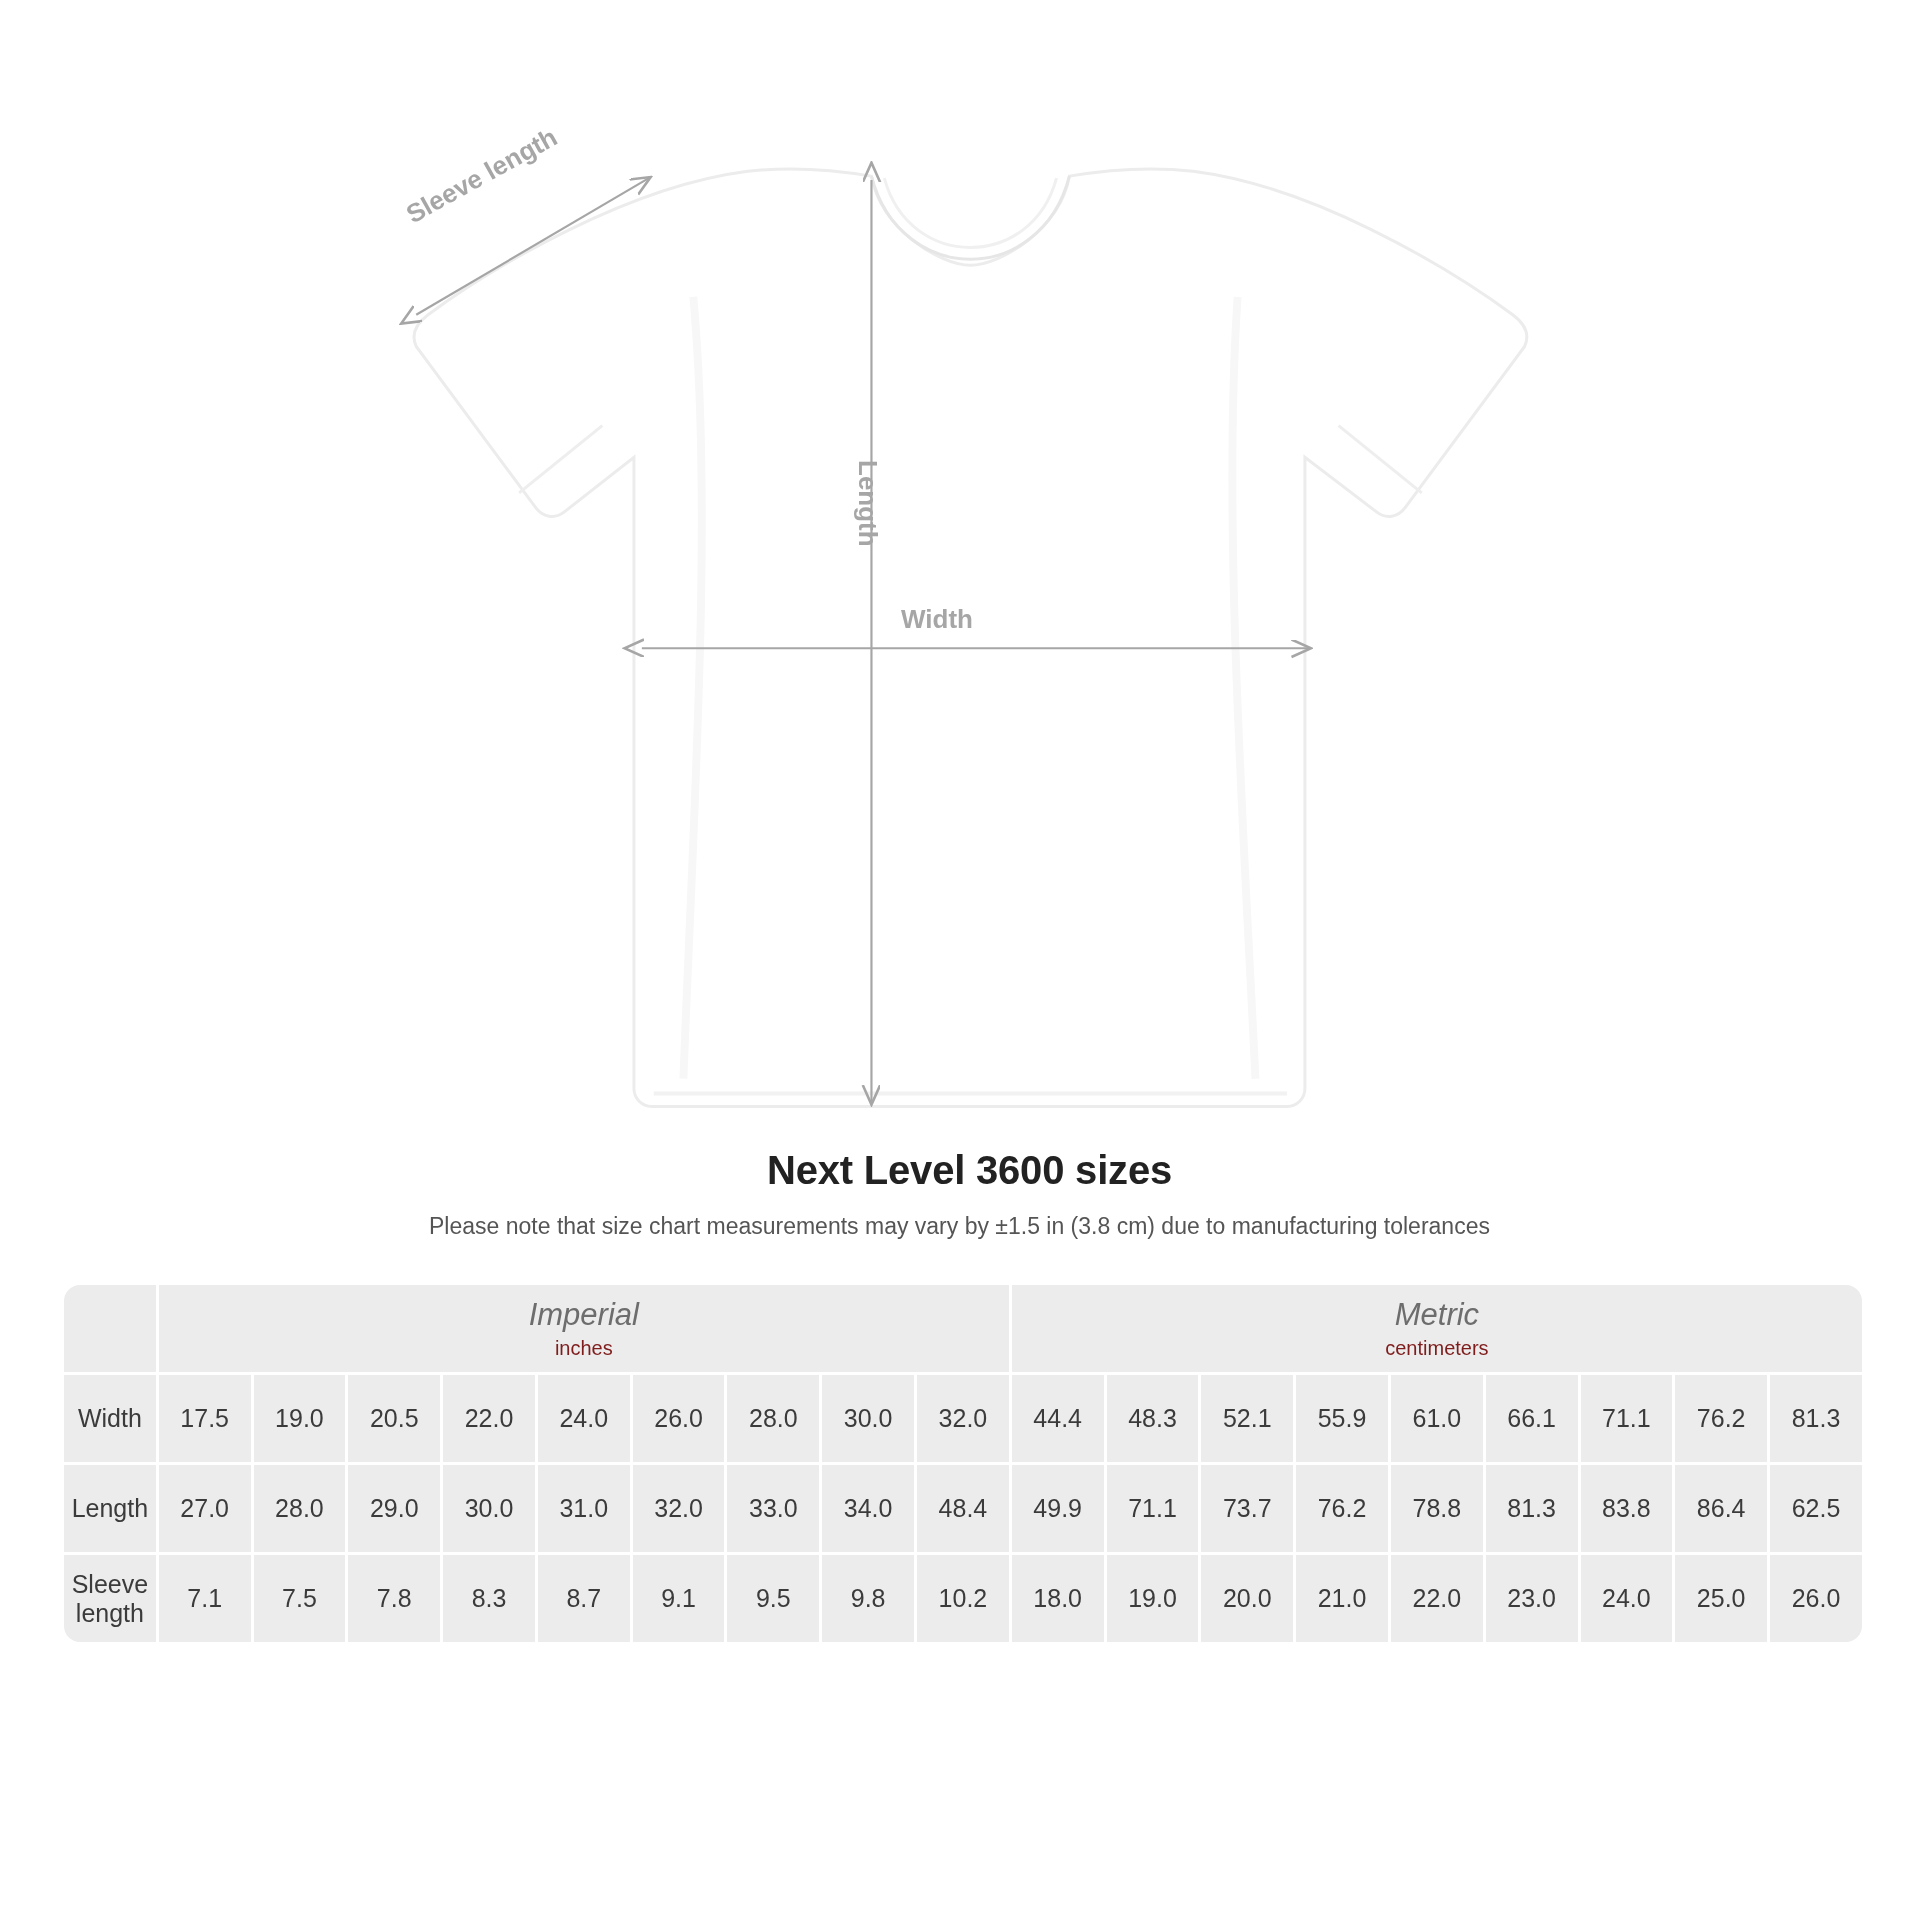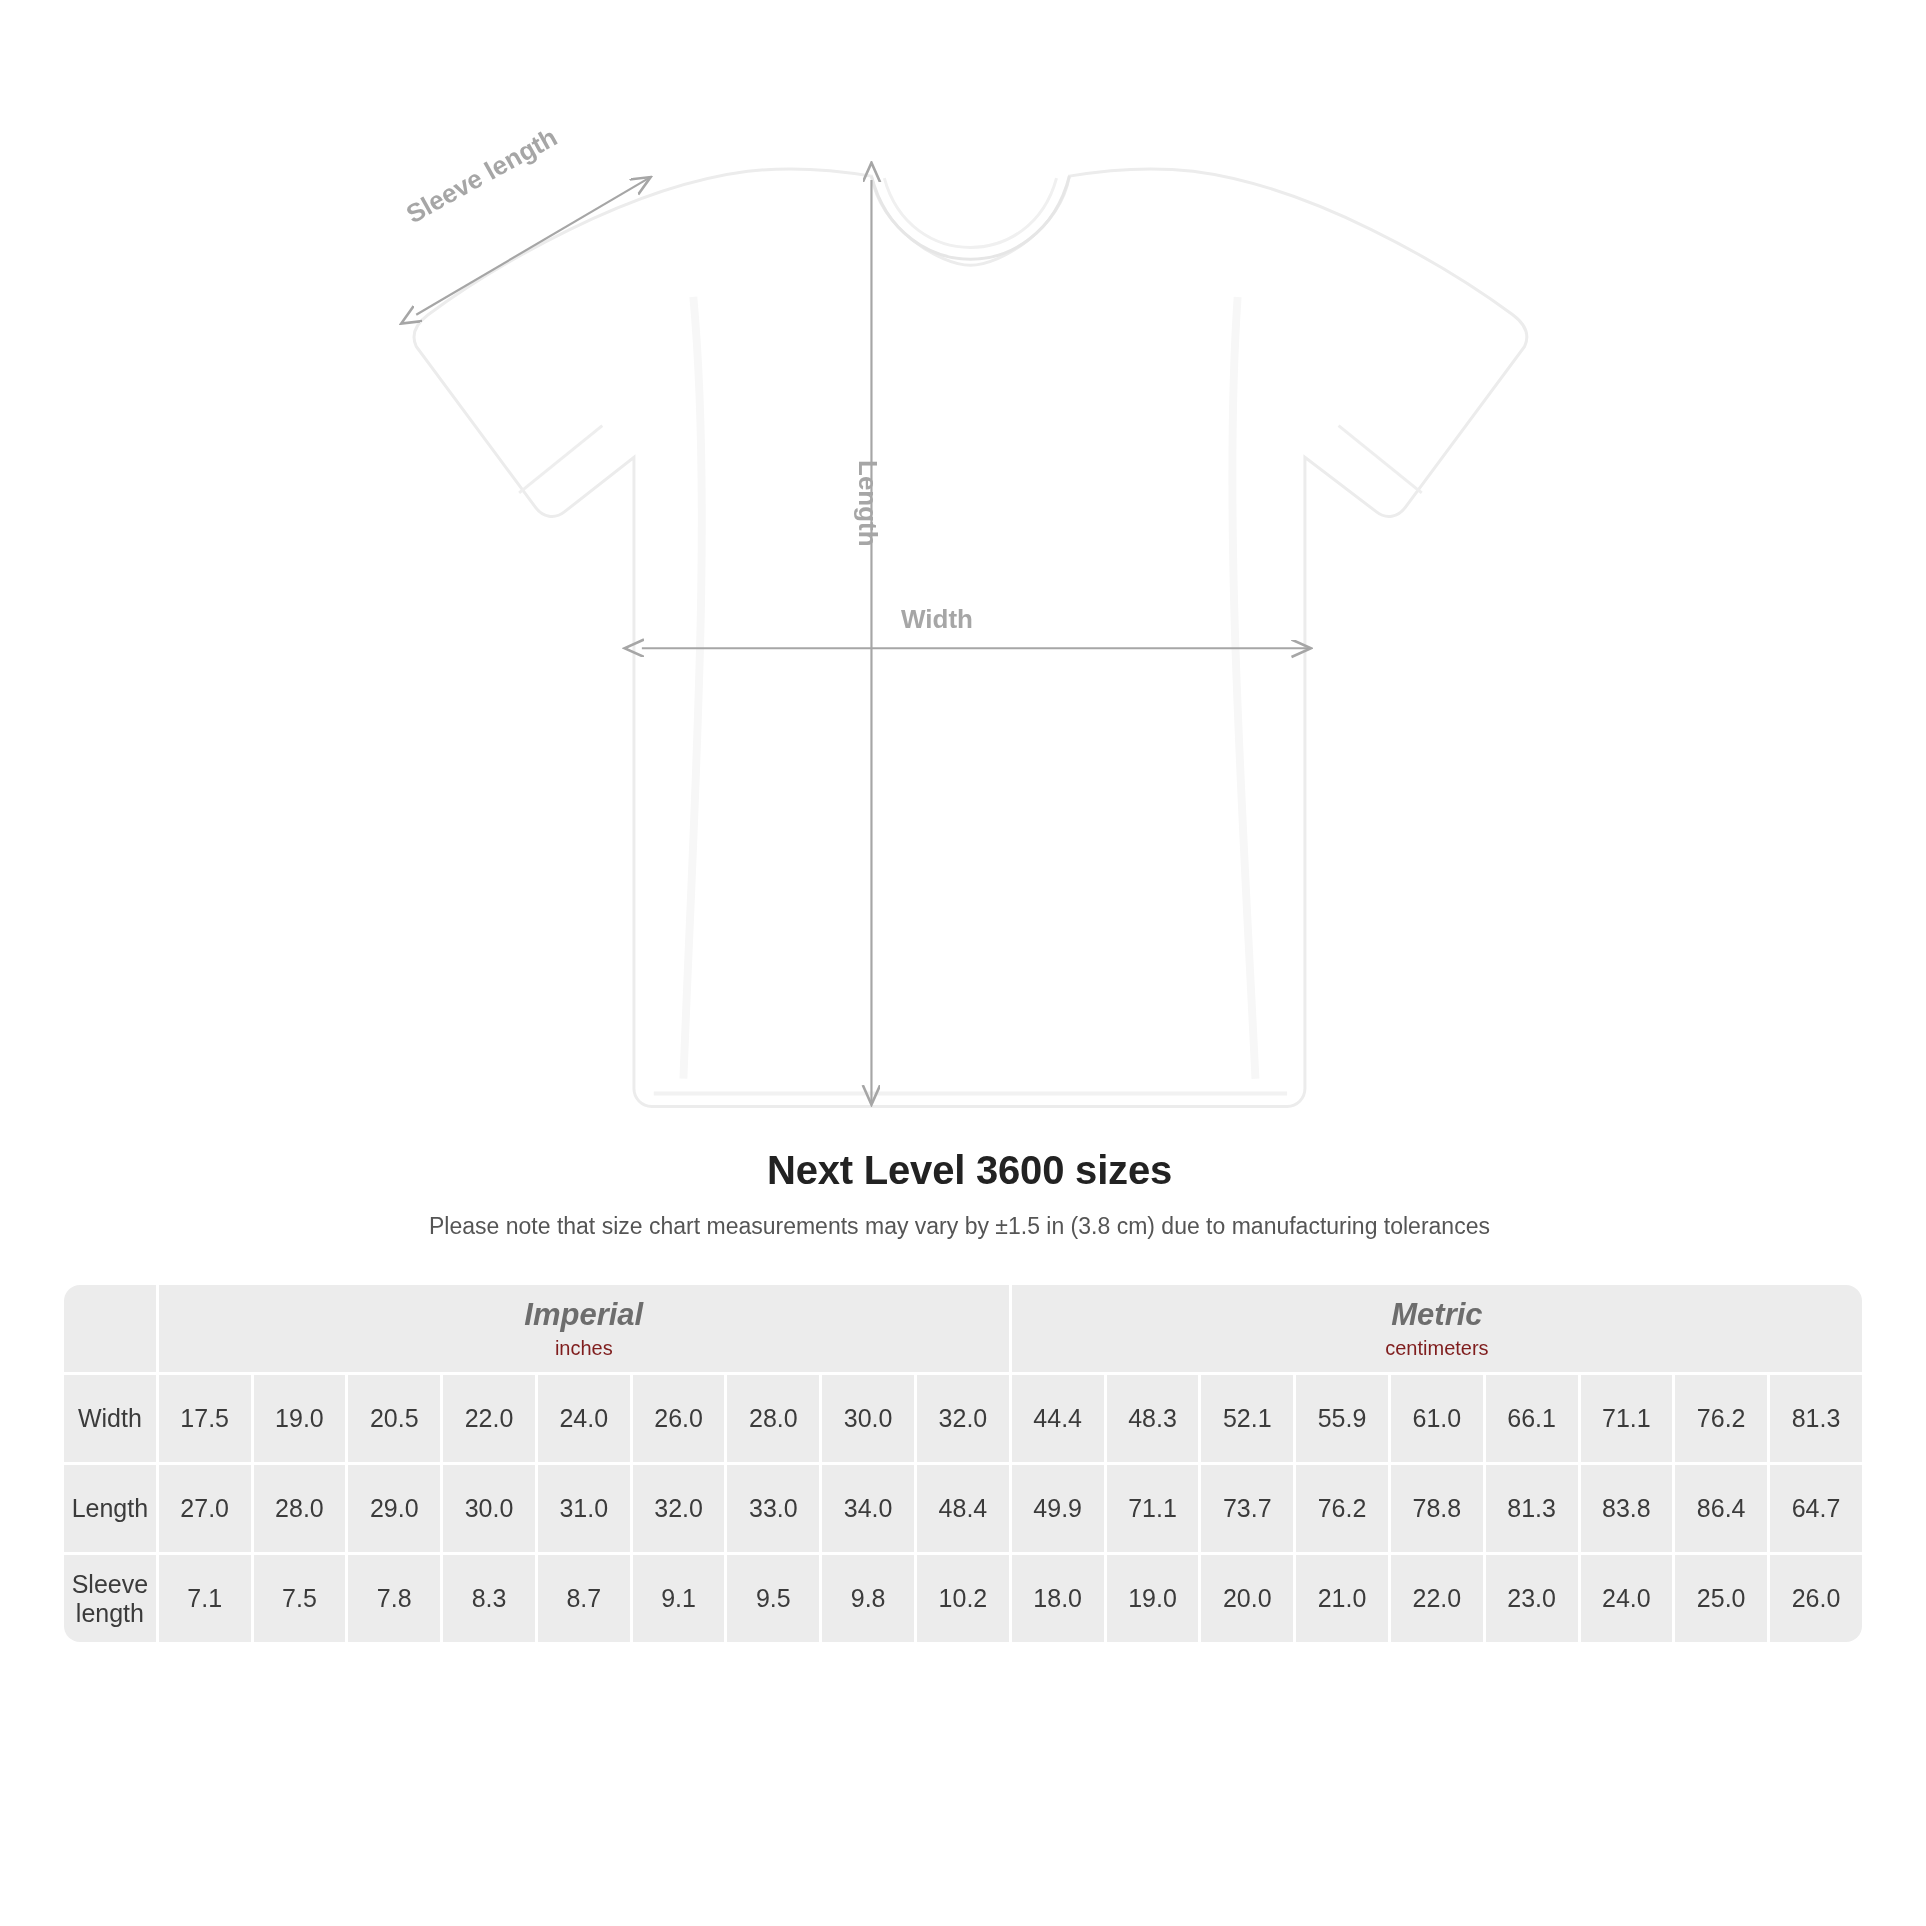--- a/index.html
+++ b/index.html
@@ -90,21 +90,21 @@
     font-weight: normal;
     vertical-align: middle;
   }
   .unit-head {
     height: 119px;
     background: #ececec;
   }
   .unit-head .u-name {
     font-size: 31px;
     font-style: italic;
-    font-weight: bold;
+    font-weight: normal;
     color: #6d6d6d;
     line-height: 1.25;
   }
   .unit-head .u-sub {
     font-size: 20px;
     color: #7f1d1d;
     line-height: 1.3;
   }
   .corner-tl { border-top-left-radius: 16px; }
   .corner-tr { border-top-right-radius: 16px; margin-left: 29px; }
@@ -243,21 +243,21 @@
         <td>34.0</td>
         <td>48.4</td>
         <td>49.9</td>
         <td>71.1</td>
         <td>73.7</td>
         <td>76.2</td>
         <td>78.8</td>
         <td>81.3</td>
         <td>83.8</td>
         <td>86.4</td>
-        <td>64.7</td>
+        <td>62.5</td>
       </tr>
 
       <tr>
         <td class="row-head corner-bl">Sleeve length</td>
         <td>7.1</td>
         <td>7.5</td>
         <td>7.8</td>
         <td>8.3</td>
         <td>8.7</td>
         <td>9.1</td>

